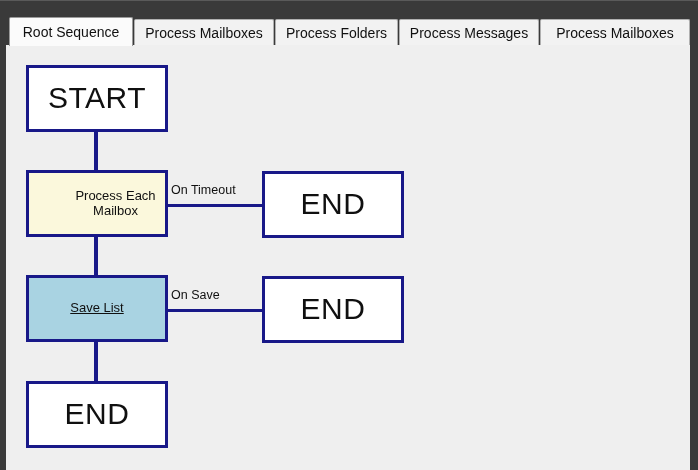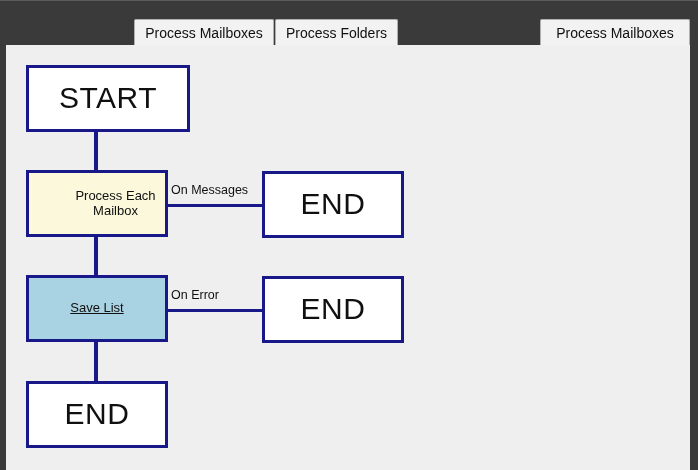--- a/index.html
+++ b/index.html
@@ -121,50 +121,56 @@
 </style>
 </head>
 <body>
 
 <div id="app">
 
   <div class="titlebar"></div>
 
   <div class="tabstrip">
 
+    <div class="tab active" style="left:9px;  width:124px;">
+      <span>Root Sequence</span>
+    </div>
 
     <div class="tab" style="left:275px; width:123px;">
       <span>Process Folders</span>
     </div>
 
     <div class="tab" style="left:134px; width:140px;">
       <span>Process Mailboxes</span>
     </div>
 
+    <div class="tab" style="left:399px; width:140px;">
+      <span>Process Messages</span>
+    </div>
 
     <div class="tab" style="left:540px; width:150px;">
       <span>Process Mailboxes</span>
     </div>
 
   </div>
 
   <div class="canvas-wrap">
   <div class="canvas">
 
     <div class="connector" style="left:88px; top:83px; width:4px; height:44px;"></div>
 
     <div class="connector" style="left:88px; top:189px; width:4px; height:45px;"></div>
 
     <div class="connector" style="left:88px; top:294px; width:4px; height:45px;"></div>
 
     <div class="connector" style="left:160px; top:159px; width:98px; height:3px;"></div>
 
     <div class="connector" style="left:160px; top:264px; width:98px; height:3px;"></div>
 
-    <div class="node big fill-white" style="left:20px; top:20px; width:164px; height:67px;">
+    <div class="node big fill-white" style="left:20px; top:20px; width:142px; height:67px;">
       <span class="node-label">START</span>
     </div>
 
     <div class="node small fill-cream" style="left:20px; top:125px; width:142px; height:67px;">
       <span class="node-label" style="white-space:pre-line;">Process Each
 Mailbox</span>
     </div>
 
     <div class="node big fill-white" style="left:256px; top:126px; width:142px; height:67px;">
       <span class="node-label">END</span>
@@ -175,20 +181,20 @@
     </div>
 
     <div class="node big fill-white" style="left:256px; top:231px; width:142px; height:67px;">
       <span class="node-label">END</span>
     </div>
 
     <div class="node big fill-white" style="left:20px; top:336px; width:142px; height:67px;">
       <span class="node-label">END</span>
     </div>
 
-    <div class="edge-label" style="left:165px; top:138px;">On Messages</div>
-
-    <div class="edge-label" style="left:165px; top:243px;">On Error</div>
+    <div class="edge-label" style="left:165px; top:138px;">On Timeout</div>
+
+    <div class="edge-label" style="left:165px; top:243px;">On Save</div>
 
   </div>
   </div>
 
 </div>
 
 </body></html>

